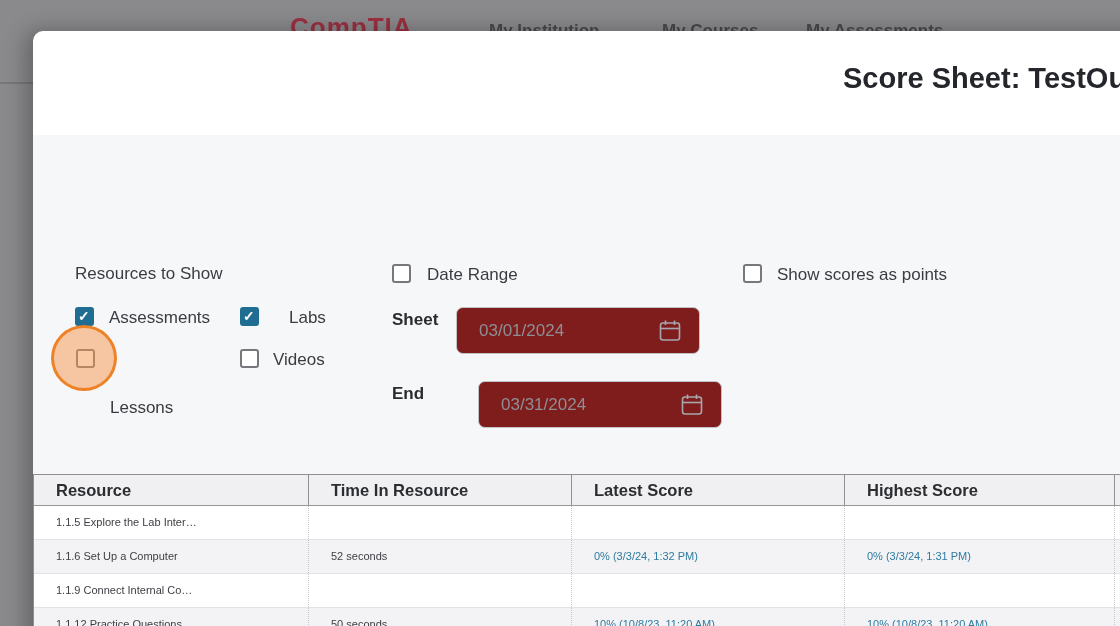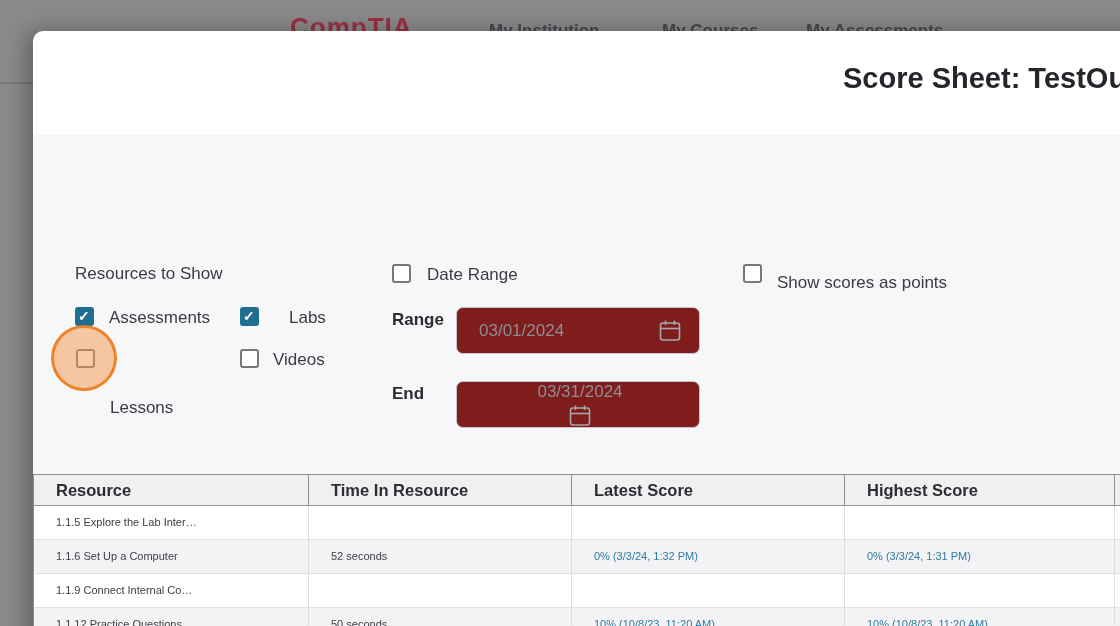--- a/index.html
+++ b/index.html
@@ -106,44 +106,44 @@
     <div class="lbl" style="left:77px; top:215px;margin-top:48px;">Lessons</div>
 
     <span class="cb unchecked" style="left:207px; top:214px;"></span>
     <div class="lbl" style="left:240px; top:215px;">Videos</div>
 
     <div class="highlight-circle"></div>
 
     <span class="cb unchecked" style="left:359px; top:129px;"></span>
     <div class="lbl" style="left:394px; top:130px;">Date Range</div>
 
-    <div class="lbl lbl-bold" style="left:359px; top:175px;">Range</div>
+    <div class="lbl lbl-bold" style="left:359px; top:175px;">Sheet</div>
     <div class="date-input" style="left:423px; top:172px;">
       <span class="val">03/01/2024</span>
       <svg class="cal-icon" viewBox="0 0 22 23" fill="none">
         <rect x="1.5" y="4" width="19" height="17" rx="2.5" stroke="#a6a7ad" stroke-width="1.6"></rect>
         <line x1="1.5" y1="9.5" x2="20.5" y2="9.5" stroke="#a6a7ad" stroke-width="1.6"></line>
         <line x1="6.5" y1="1.5" x2="6.5" y2="6" stroke="#a6a7ad" stroke-width="1.6"></line>
         <line x1="15.5" y1="1.5" x2="15.5" y2="6" stroke="#a6a7ad" stroke-width="1.6"></line>
       </svg>
     </div>
 
     <div class="lbl lbl-bold" style="left:359px; top:249px;">End</div>
-    <div class="date-input" style="left:423px; top:246px;flex-direction:column;">
+    <div class="date-input" style="left:445px; top:246px;">
       <span class="val">03/31/2024</span>
       <svg class="cal-icon" viewBox="0 0 22 23" fill="none">
         <rect x="1.5" y="4" width="19" height="17" rx="2.5" stroke="#a6a7ad" stroke-width="1.6"></rect>
         <line x1="1.5" y1="9.5" x2="20.5" y2="9.5" stroke="#a6a7ad" stroke-width="1.6"></line>
         <line x1="6.5" y1="1.5" x2="6.5" y2="6" stroke="#a6a7ad" stroke-width="1.6"></line>
         <line x1="15.5" y1="1.5" x2="15.5" y2="6" stroke="#a6a7ad" stroke-width="1.6"></line>
       </svg>
     </div>
 
     <span class="cb unchecked" style="left:710px; top:129px;"></span>
-    <div class="lbl" style="left:744px; top:130px;margin-top:8px;">Show scores as points</div>
+    <div class="lbl" style="left:744px; top:130px;">Show scores as points</div>
 
     <div class="score-table">
       <div class="trow thead">
         <div class="cell">Resource</div>
         <div class="cell">Time In Resource</div>
         <div class="cell">Latest Score</div>
         <div class="cell">Highest Score</div>
         <div class="cell"></div>
       </div>
       <div class="tbody">

